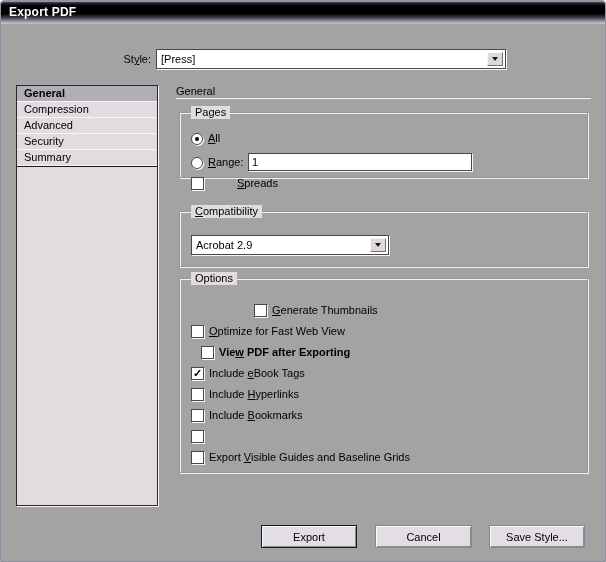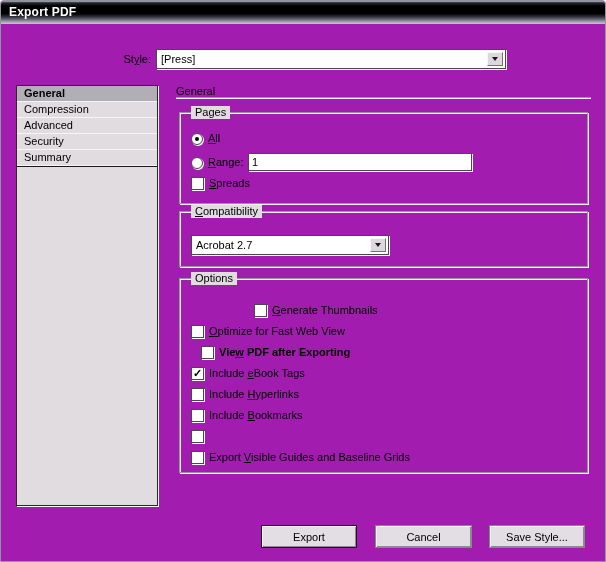--- a/index.html
+++ b/index.html
@@ -4,21 +4,21 @@
 <style>
   * { box-sizing: border-box; margin: 0; padding: 0; }
   html,body { width:606px; height:562px; }
   body {
     font-family: "Liberation Sans", sans-serif;
     font-size: 11px; color: #000;
     background:#fff;
   }
   .window {
     position: relative; width: 606px; height: 562px;
-    background: #a21caf;
+    background: #a3a3a3;
     border: 1px solid #8f93a3;
     border-radius: 4px 4px 0 0;
     overflow: hidden;
   }
   .titlebar {
     position: absolute; top:0; left:0; right:0; height:23px;
     border-radius: 3px 3px 0 0;
     background: linear-gradient(180deg,#7a7a86 0%,#26262c 9%,#000 22%,#000 55%,#2e2e36 68%,#686874 80%,#a2a0ae 90%,#c6c4d0 100%);
     box-shadow: inset 0 1px 0 rgba(255,255,255,.3);
   }
@@ -71,21 +71,21 @@
 
   .groupbox {
     position:absolute; left:178px; width:409px;
     border:1px solid #98949c;
     box-shadow: 1px 1px 0 #f4f2f6, inset 1px 1px 0 #f4f2f6;
   }
   .groupbox .legend {
     position:absolute; top:-7px; left:11px;
     background:#e0dce0; padding:0 4px; line-height:13px;
   }
-  #pages-group   { top:111px; height:92px; }
+  #pages-group   { top:111px; height:66px; }
   #compat-group  { top:210px; height:56px; }
   #options-group { top:277px; height:195px; }
 
   .ctl-row { position:absolute; display:flex; align-items:center; }
 
   .radio {
     width:12px; height:12px; border-radius:50%;
     background:#fff; border:1px solid #4a464e;
     box-shadow: 1px 1px 0 #f8f6fa;
     display:flex; align-items:center; justify-content:center;
@@ -163,33 +163,33 @@
           <span class="dot"></span>
         </span>
       <span class="ctl-label"><u>A</u>ll</span>
     </div>
     <div class="ctl-row" style="left:11px; top:43px;">
       <span class="radio">
           <span class="dot"></span>
         </span>
       <span class="ctl-label"><u>R</u>ange:</span>
     </div>
-    <div class="ctl-row" style="left:11px; top:64px;">
+    <div class="ctl-row" style="left:11px; top:64px;gap:28px;">
       <span class="checkbox">
           <span class="check"></span>
         </span>
       <span class="ctl-label"><u>S</u>preads</span>
     </div>
   </div>
   <input class="textbox" value="1" style="">
 
   <div class="groupbox" id="compat-group">
     <span class="legend"><u>C</u>ompatibility</span>
     <div class="combo field" style="left:11px; top:23px; width:198px; height:20px;">
-      <span class="combo-text">Acrobat 2.7</span>
+      <span class="combo-text">Acrobat 2.9</span>
       <span class="combo-btn">
         <span class="arrow-down"></span>
       </span>
     </div>
   </div>
 
   <div class="groupbox" id="options-group">
     <span class="legend">Options</span>
 
     <div class="ctl-row" style="left:29px; top:25px;padding-left:45px;">

